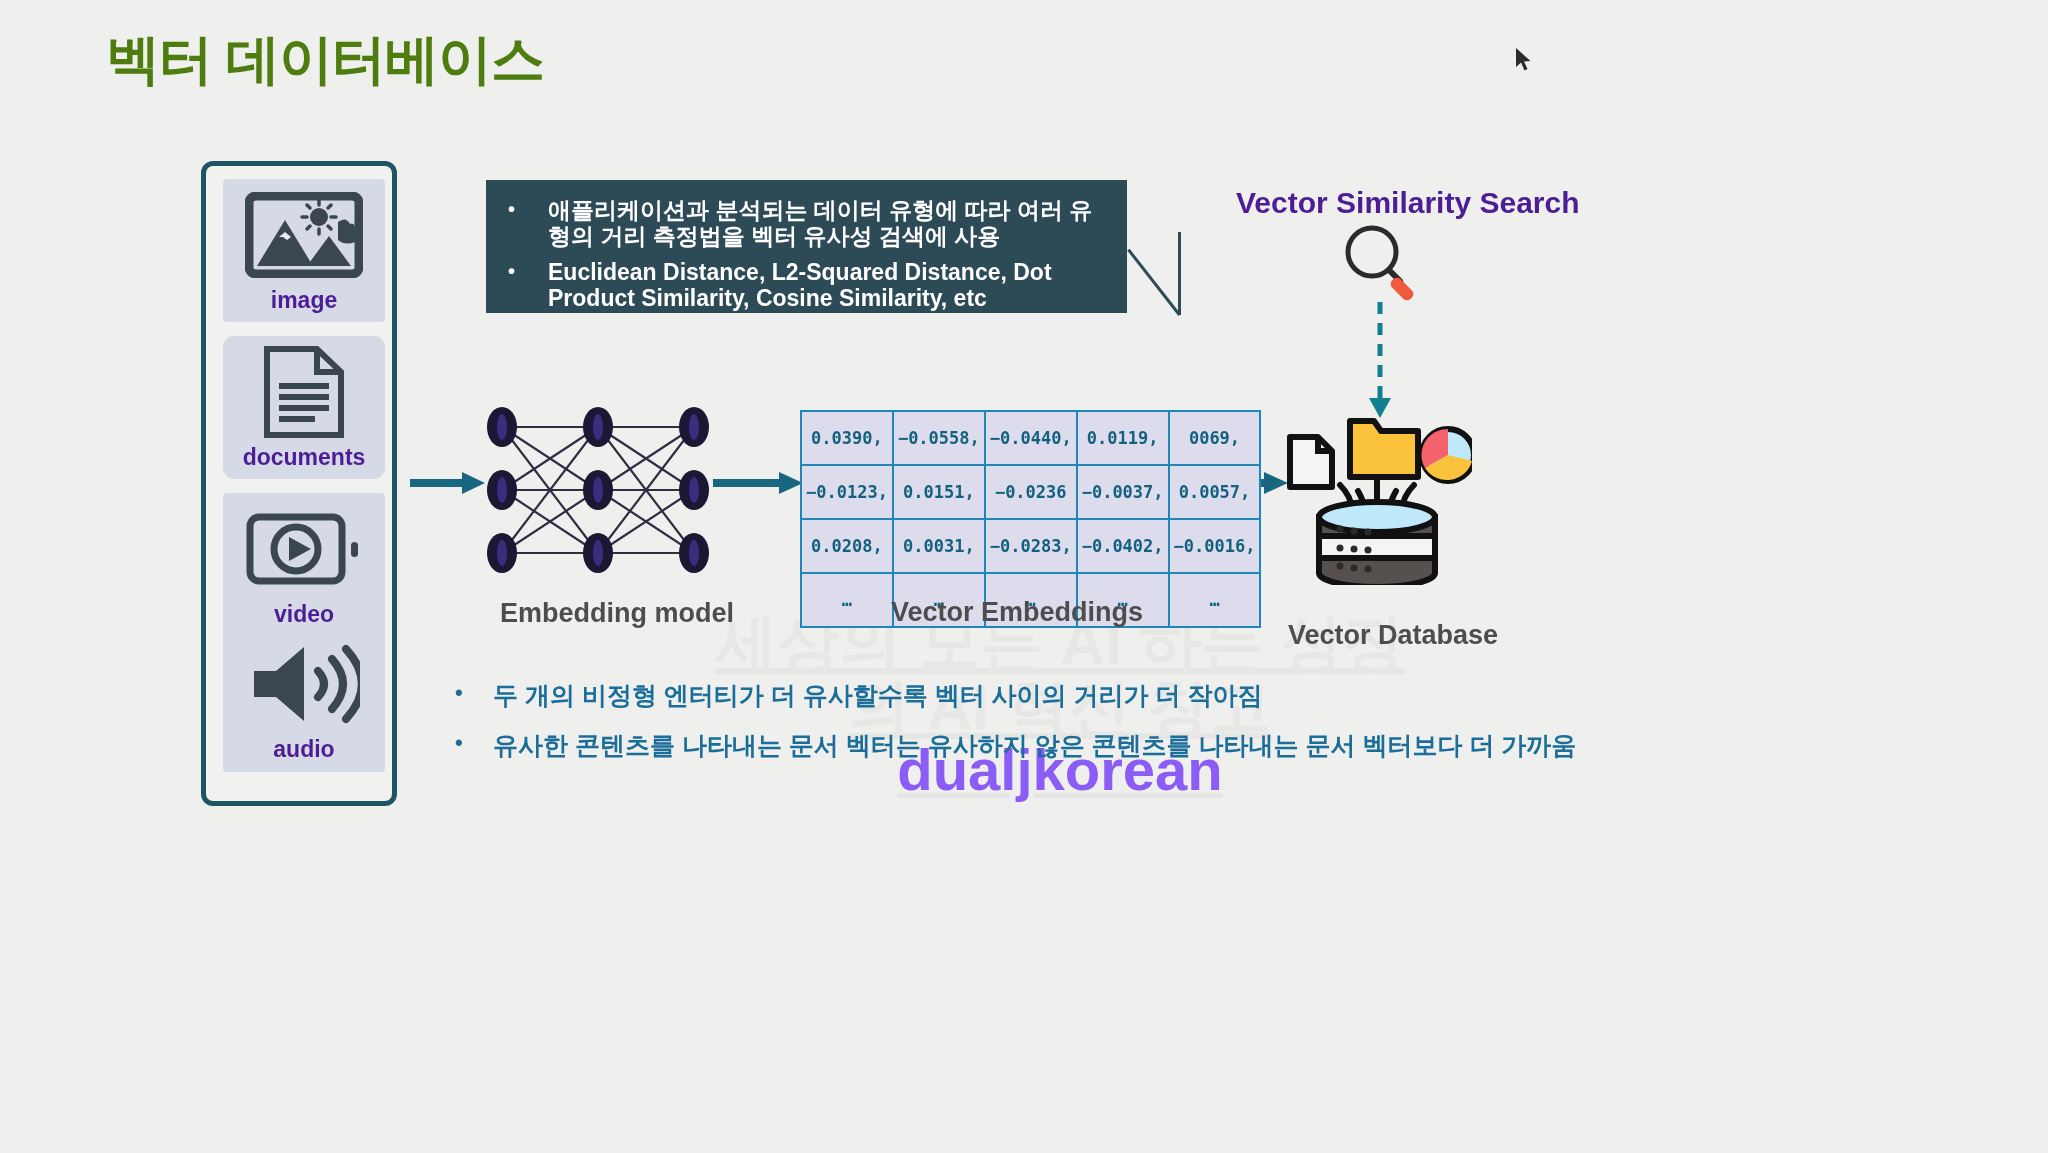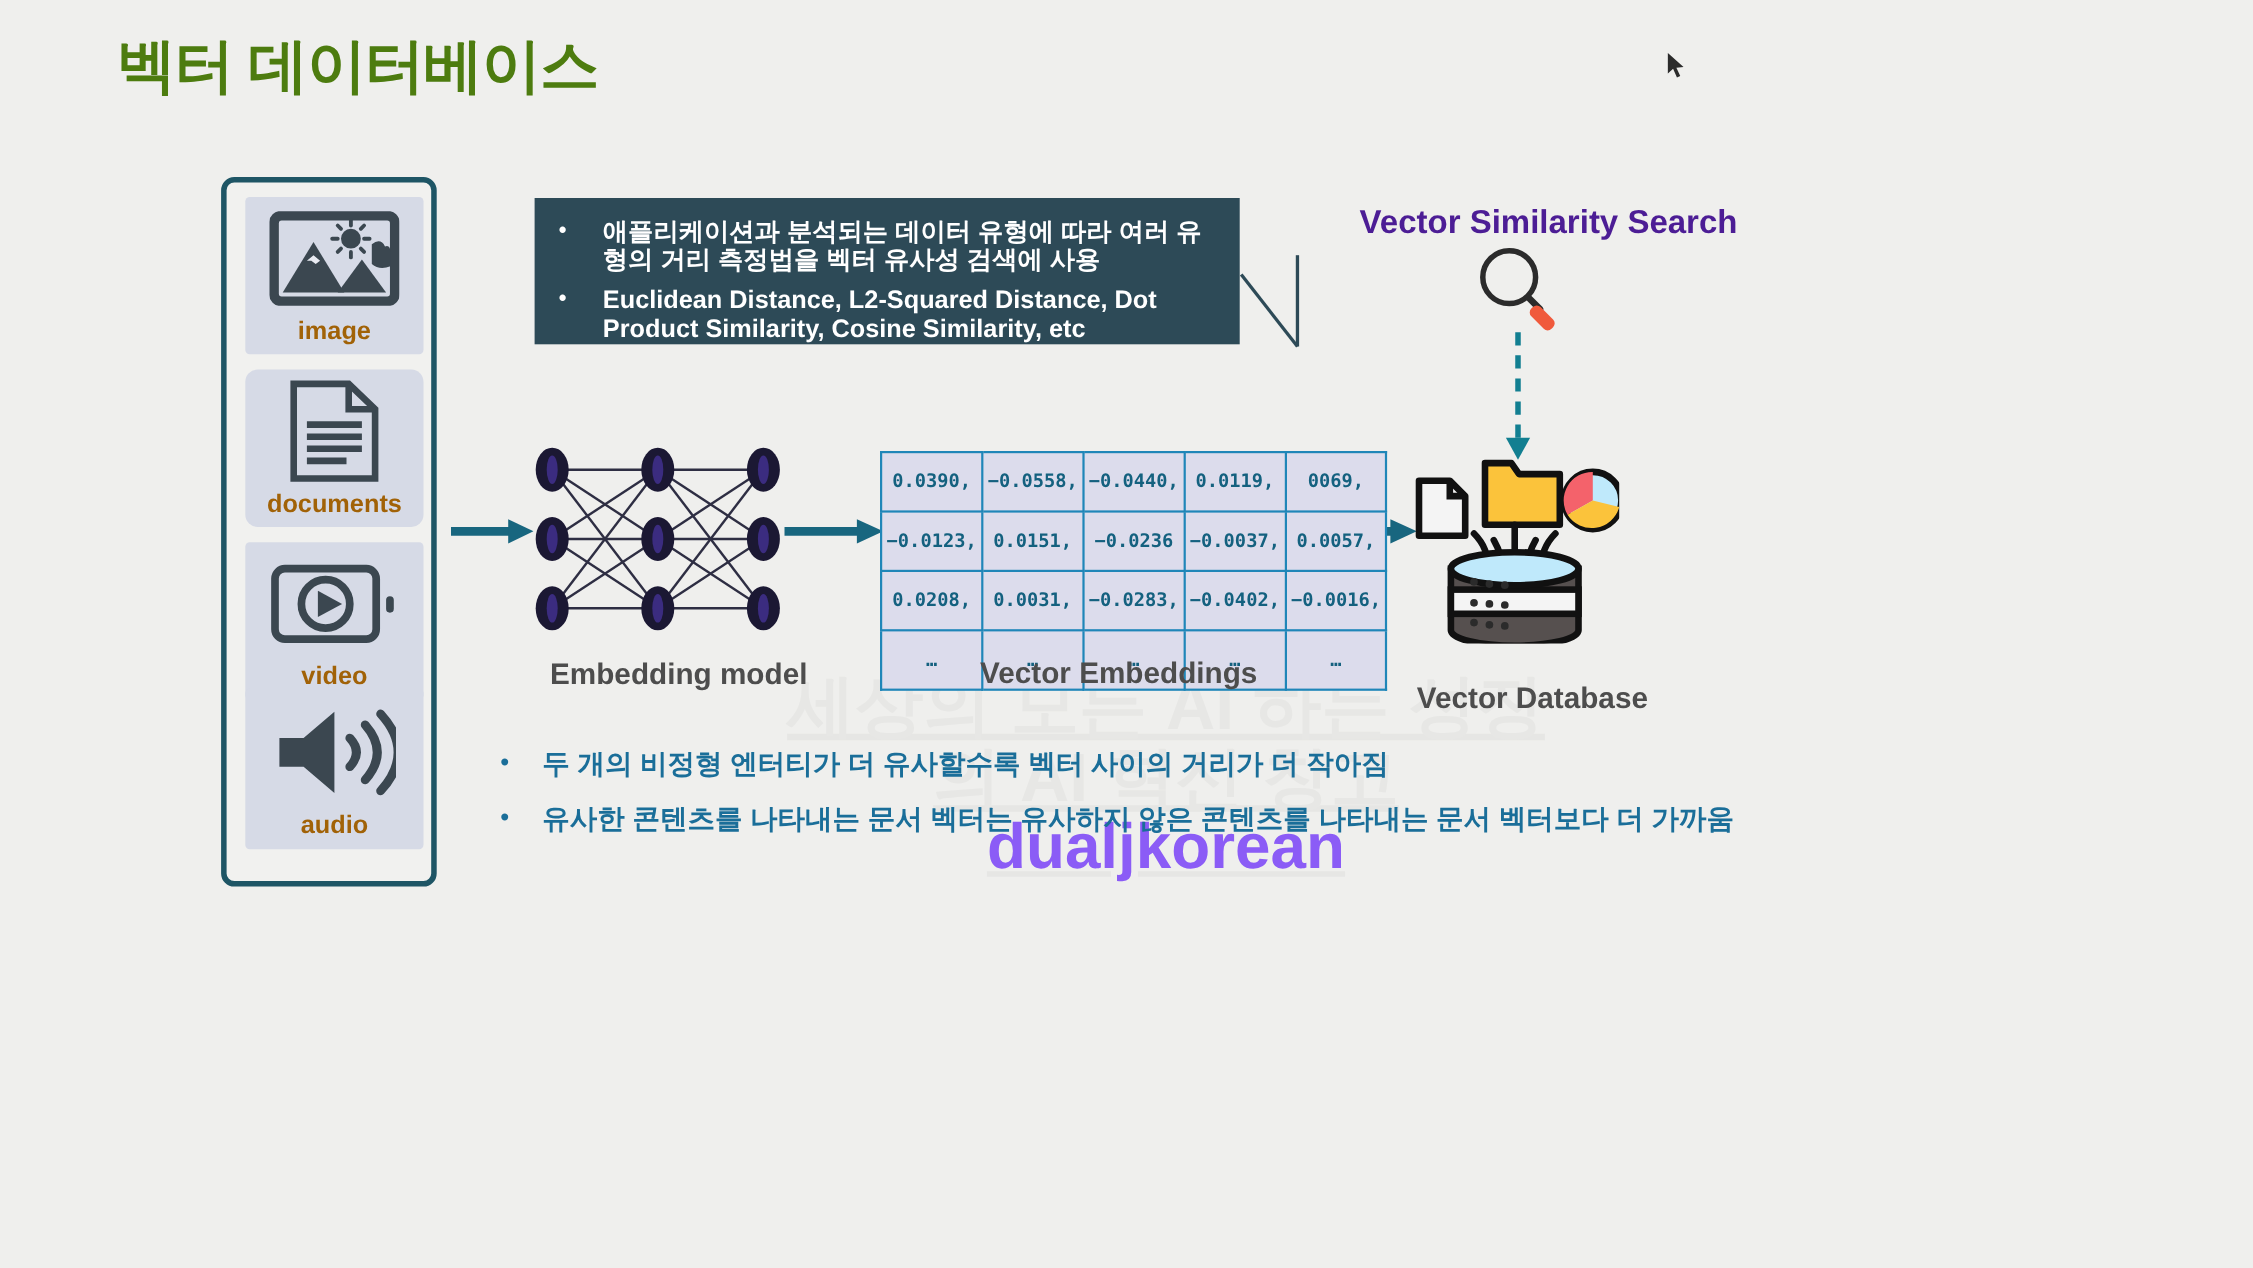--- a/index.html
+++ b/index.html
@@ -41,21 +41,21 @@
   .media-card {
     position:absolute; left:17px; width:162px;
     background:#d6dae6; border-radius:4px;
     display:flex; flex-direction:column; align-items:center; justify-content:center;
   }
   .m1 { top:13px;  height:143px; }
   .m2 { top:170px; height:143px;border-radius:11px; }
   .m3 { top:327px; height:143px; }
   .m4 { top:460px; height:146px; }
   .media-label {
-    font-size:23px; font-weight:700; color:#a16207; margin-top:4px;
+    font-size:23px; font-weight:700; color:#4c1d95; margin-top:4px;
   }
   .media-icon { display:flex; align-items:center; justify-content:center; height:96px; }
 
   
   .callout {
     position:absolute; left:486px; top:180px; width:641px; height:133px;
     background:#2d4a57;
     padding:17px 22px 0 22px;
   }
   .callout ul { list-style:none; }

